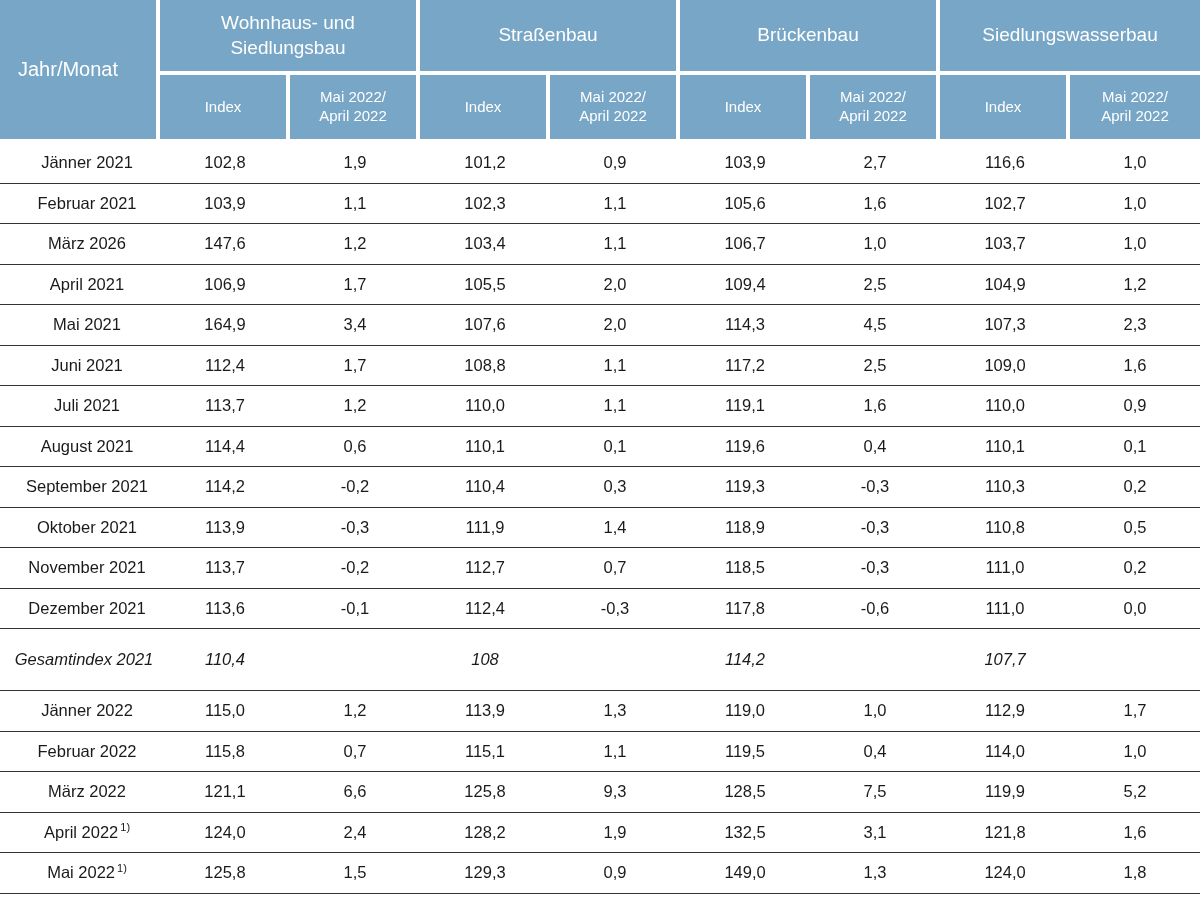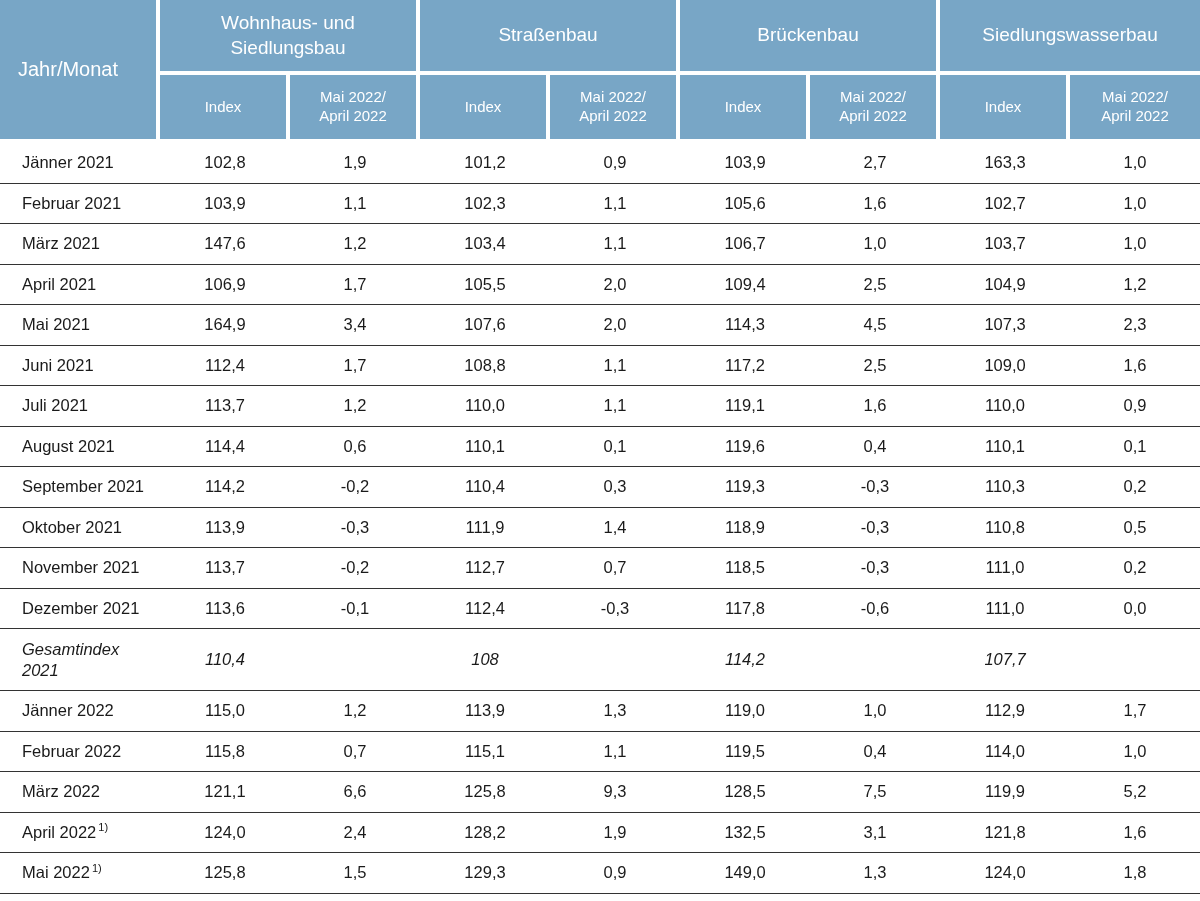--- a/index.html
+++ b/index.html
@@ -67,22 +67,22 @@
     border-bottom: 1.5px solid #333333;
     font-size: 16.5px;
     color: #1a1a1a;
     background: #ffffff;
     height: 40.5px;
     padding: 0;
     vertical-align: middle;
     box-sizing: border-box;
   }
   td.label {
-    text-align: left;
-    padding-left: 22px;
+    text-align: center;
+    padding-left: 14px;
     white-space: nowrap;
   }
   td.num {
     text-align: center;
   }
   tbody tr.total td {
     height: 62px;
     font-style: italic;
   }
   tbody tr.total td.label {
@@ -159,36 +159,36 @@
 
   <tbody id="table-body">
       <tr>
         <td class="label">Jänner 2021</td>
         <td class="num">102,8</td>
         <td class="num">1,9</td>
         <td class="num">101,2</td>
         <td class="num">0,9</td>
         <td class="num">103,9</td>
         <td class="num">2,7</td>
-        <td class="num">163,3</td>
+        <td class="num">116,6</td>
         <td class="num">1,0</td>
       </tr>
       <tr>
         <td class="label">Februar 2021</td>
         <td class="num">103,9</td>
         <td class="num">1,1</td>
         <td class="num">102,3</td>
         <td class="num">1,1</td>
         <td class="num">105,6</td>
         <td class="num">1,6</td>
         <td class="num">102,7</td>
         <td class="num">1,0</td>
       </tr>
       <tr>
-        <td class="label">März 2021</td>
+        <td class="label">März 2026</td>
         <td class="num">147,6</td>
         <td class="num">1,2</td>
         <td class="num">103,4</td>
         <td class="num">1,1</td>
         <td class="num">106,7</td>
         <td class="num">1,0</td>
         <td class="num">103,7</td>
         <td class="num">1,0</td>
       </tr>
       <tr>

